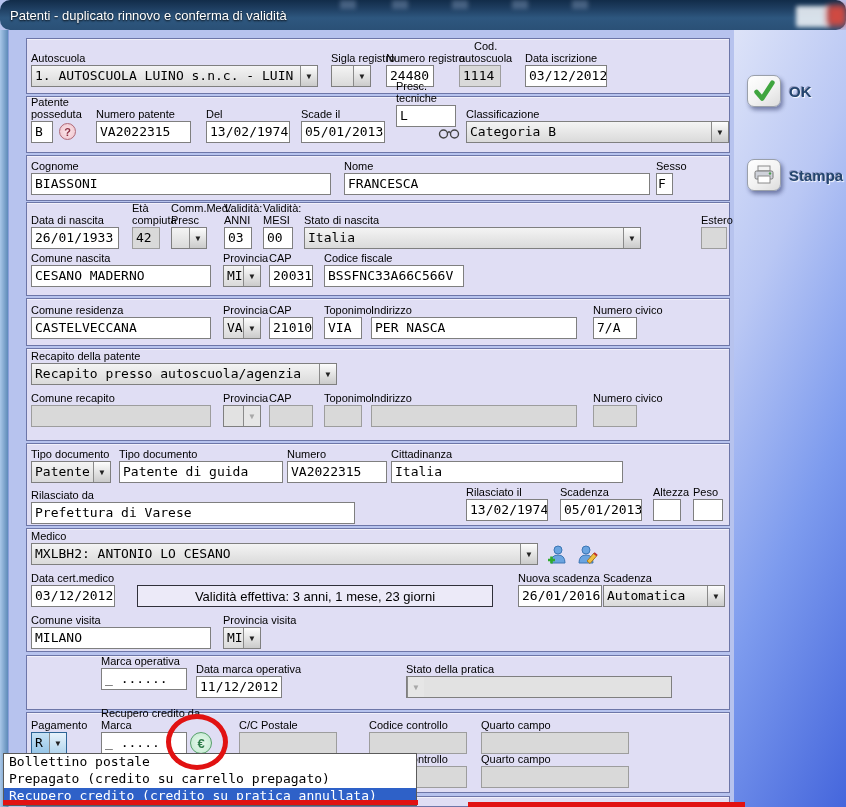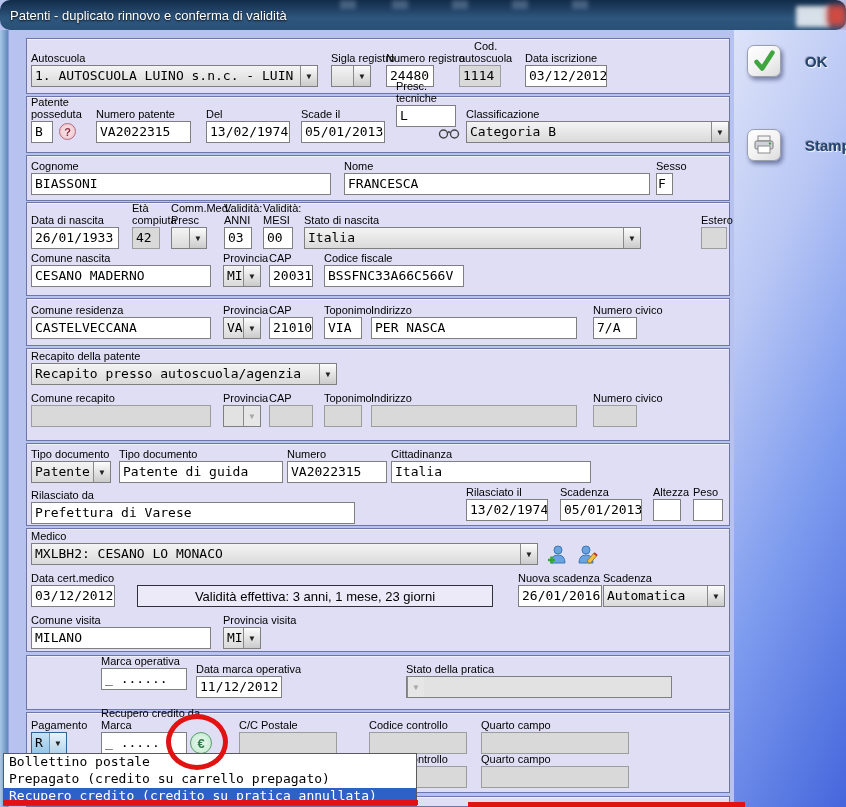--- a/index.html
+++ b/index.html
@@ -14,21 +14,21 @@
   .blob { position:absolute; top:0; width:16px; height:9px; background:rgba(190,210,240,.28); filter:blur(2px); }
   .bgwin { position:absolute; left:796px; top:6px; width:34px; height:21px; background:rgba(246,249,253,.85); filter:blur(2px); border-radius:2px; }
   .closebtn { position:absolute; left:827px; top:5px; width:19px; height:21px; background:#cf4a42; filter:blur(3px); border-radius:4px; }
   .frame-left { position:absolute; left:0; top:30px; width:8px; height:777px;
     background:linear-gradient(to right,#a9c7e8,#5d8ab8); }
   .client { position:absolute; left:8px; top:30px; width:726px; height:777px; background:#b7c3ee; border-left:1px solid #8aa0dc; }
   .rightpanel { position:absolute; left:734px; top:30px; width:112px; height:777px;
     background:linear-gradient(115deg,#dde3f8 0%,#b9c7f4 30%,#7d9bee 62%,#4566dc 100%); }
 
   
-  .act { position:absolute; left:13px; display:flex; align-items:center; gap:24px; }
+  .act { position:absolute; left:13px; display:flex; align-items:center; gap:8px;margin-top:30px; }
   .act .ic { width:34px; height:32px; border-radius:7px; border:1px solid #9aa0aa;
     background:linear-gradient(145deg,#ffffff 0%,#f2f2f2 55%,#dcdcdc 100%);
     box-shadow:2px 3px 4px rgba(10,20,70,.45); display:flex; align-items:center; justify-content:center; }
   .act .albl { font-size:15px; font-weight:bold; color:#24456e;
     text-shadow:-1px -1px 0 rgba(0,0,40,.25), 1px 1px 1px rgba(255,255,255,.9); }
 
   
   .sec { position:absolute; left:26px; width:704px; background:#e0def4;
     border:1px solid #6d76a8; box-shadow:inset 0 1px 0 rgba(255,255,255,.55); }
 
@@ -346,21 +346,21 @@
       </div>
   </div>
   <div class="g" style="left:92px;top:17px;width:164px">
     <div class="lbl">Tipo documento</div>
     <div class="field">Patente di guida</div>
   </div>
   <div class="g" style="left:260px;top:17px;width:100px">
     <div class="lbl">Numero</div>
     <div class="field">VA2022315</div>
   </div>
-  <div class="g" style="left:364px;top:17px;width:200px">
+  <div class="g" style="left:364px;top:17px;width:232px">
     <div class="lbl">Cittadinanza</div>
     <div class="field">Italia</div>
   </div>
   <div class="g" style="left:4px;top:58px;width:324px">
     <div class="lbl">Rilasciato da</div>
     <div class="field">Prefettura di Varese</div>
   </div>
   <div class="g" style="left:439px;top:55px;width:82px">
     <div class="lbl">Rilasciato il</div>
     <div class="field">13/02/1974</div>
@@ -376,21 +376,21 @@
   <div class="g" style="left:666px;top:55px;width:30px">
     <div class="lbl">Peso</div>
     <div class="field"></div>
   </div>
 </div>
 
 <div class="sec" style="top:528px;height:124px">
   <div class="g" style="left:4px;top:14px;width:507px">
     <div class="lbl">Medico</div>
     <div class="combo">
-        <span class="cv">MXLBH2: CESANO LO MONACO</span>
+        <span class="cv">MXLBH2: ANTONIO LO CESANO</span>
         <span class="ca">▼</span>
       </div>
   </div>
   <span class="svg-ic" style="left:519px;top:15px">
     <svg width="22" height="22" viewBox="0 0 22 22">
         <circle cx="12" cy="6" r="4" fill="#6aa4e0" stroke="#3c76b4"></circle>
         <path d="M5 19 q0 -8 7 -8 q7 0 7 8 z" fill="#6aa4e0" stroke="#3c76b4"></path>
         <path d="M2 16 h7 M5.5 12.5 v7" stroke="#2faa2f" stroke-width="2.6"></path>
       </svg>
   </span>

